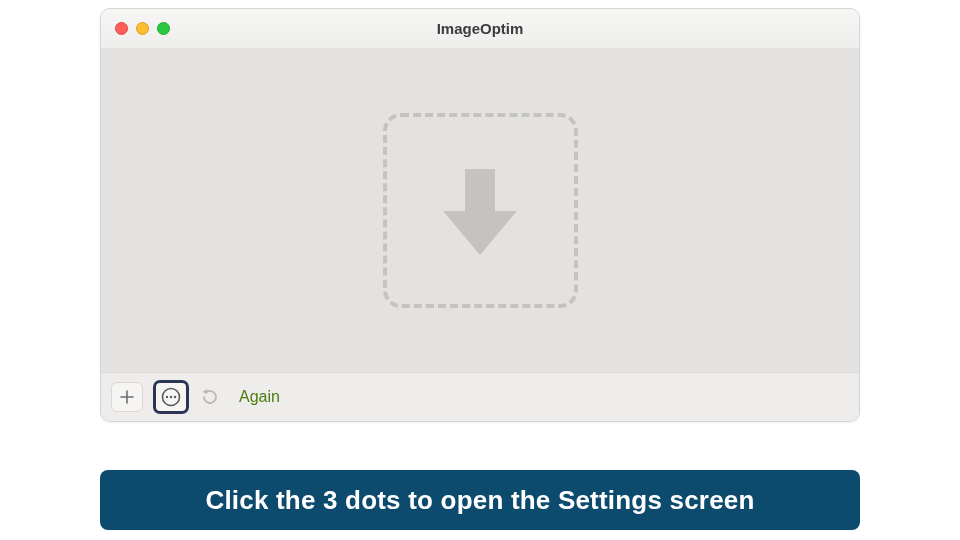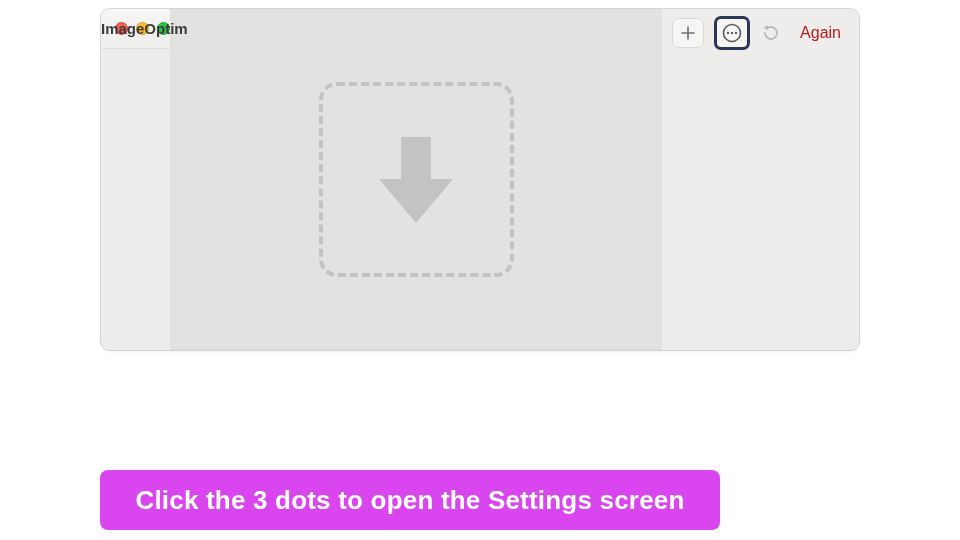--- a/index.html
+++ b/index.html
@@ -9,27 +9,27 @@
       background: #ffffff;
       font-family: -apple-system, BlinkMacSystemFont, "Segoe UI", Helvetica, Arial, sans-serif;
       position: relative;
       overflow: hidden;
     }
     .window {
       position: absolute;
       left: 100px;
       top: 8px;
       width: 760px;
-      height: 343px;
+      height: 414px;
       background: #eeedec;
       border: 1px solid #d6d5d4;
       border-radius: 10px;
       box-shadow: 0 1px 3px rgba(0,0,0,0.06);
       display: flex;
-      flex-direction: row;
+      flex-direction: column;
       overflow: hidden;
     }
     .titlebar {
       height: 40px;
       background: linear-gradient(#f7f6f5, #eeeeed);
       border-bottom: 1px solid #e1e0df;
       display: flex;
       align-items: center;
       position: relative;
     }
@@ -109,30 +109,30 @@
       display: flex; align-items: center; justify-content: center;
       color: #5c5c5c;
     }
     .refresh-btn {
       width: 26px; height: 30px;
       display: flex; align-items: center; justify-content: center;
       color: #b9b8b7;
     }
     .again-btn {
       font-size: 16px;
-      color: #b91c1c;
+      color: #4d7c0f;
       padding: 4px 8px;
     }
     .callout {
       position: absolute;
       left: 100px;
       bottom: 10px;
-      width: 620px;
+      width: 760px;
       height: 60px;
-      background: #d946ef;
+      background: #0c4a6e;
       border-radius: 8px;
       display: flex;
       align-items: center;
       justify-content: center;
       color: #ffffff;
       font-size: 26px;
       font-weight: 600;
       letter-spacing: 0.2px;
     }
   </style>

